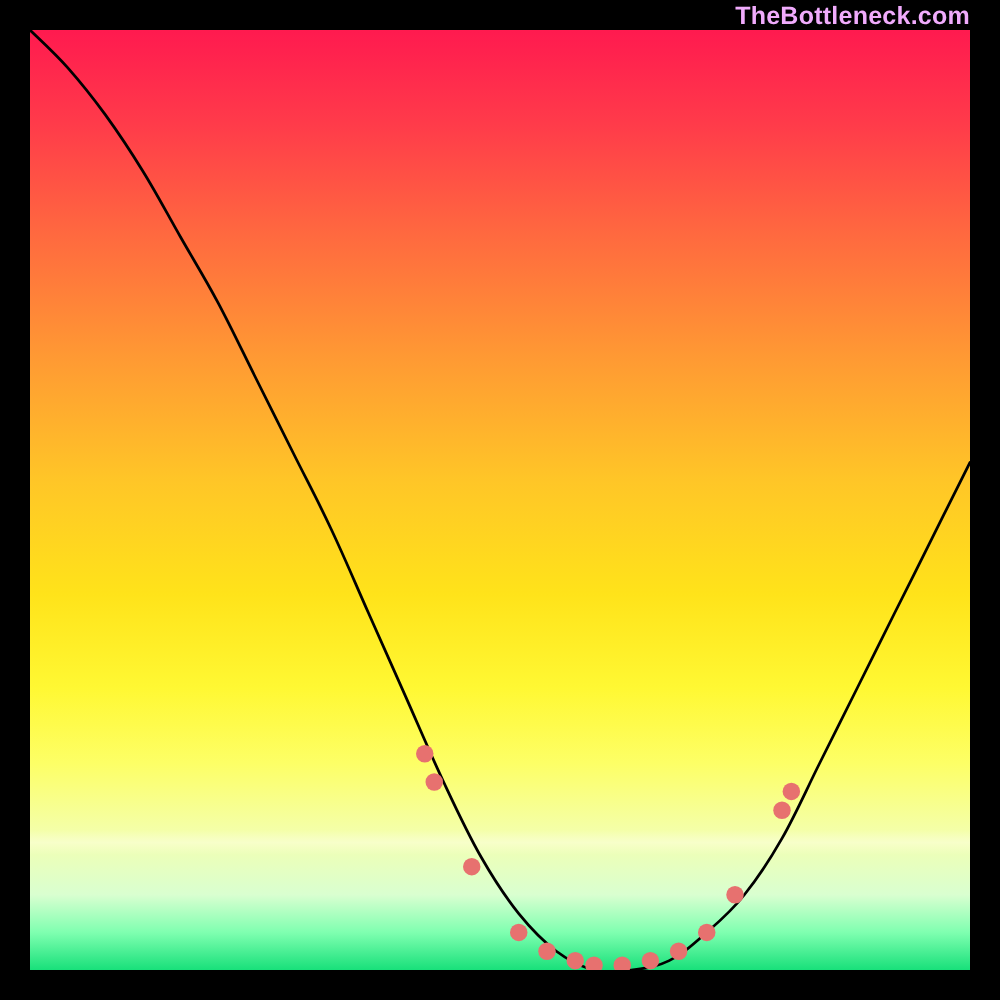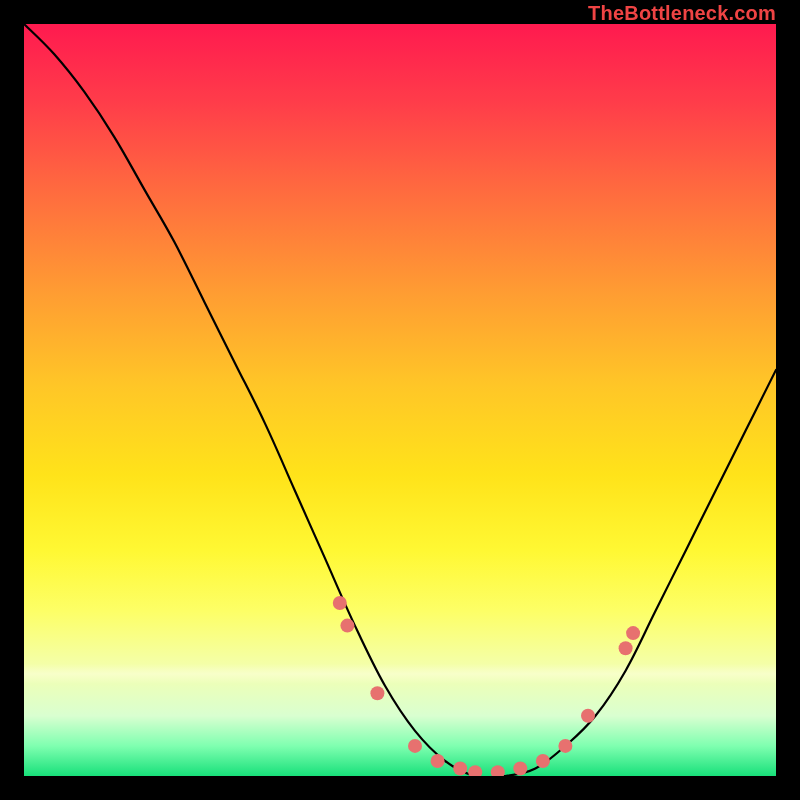--- a/index.html
+++ b/index.html
@@ -56,21 +56,21 @@
     pointer-events: none;
   }
   svg.curve {
     position: absolute;
     inset: 0;
   }
   .watermark {
     position: absolute;
     top: 2px;
     right: 24px;
-    color: #ef4444;
+    color: #f0abfc;
     font-size: 20px;
     font-weight: 600;
     letter-spacing: 0.2px;
     user-select: none;
   }
 </style>
 </head>
 <body>
 
 <div class="frame">

